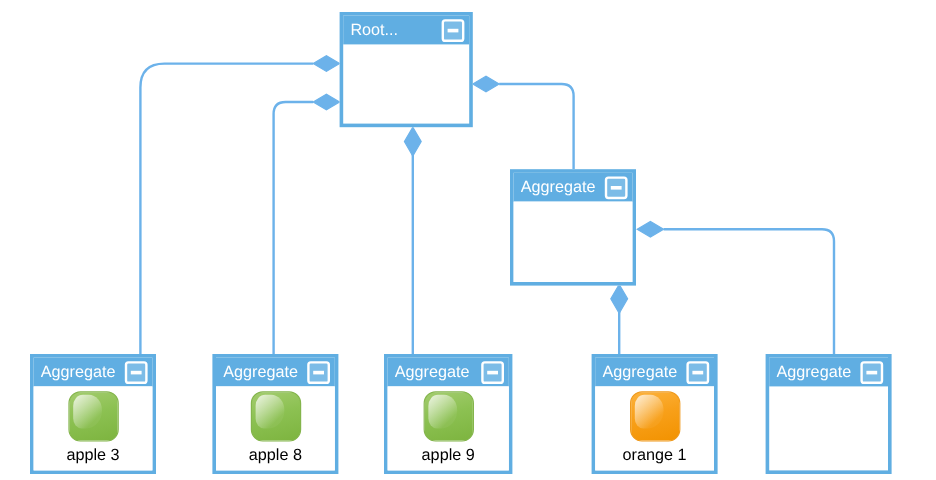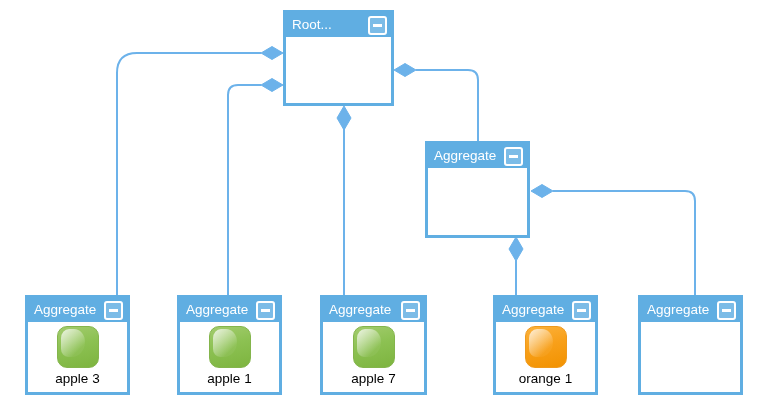--- a/index.html
+++ b/index.html
@@ -109,32 +109,32 @@
     </div>
   </div>
 
   <div class="group-node" style="left:177px;top:295px;width:105px;height:100px;">
     <div class="group-header">
       <span class="group-title">Aggregate</span>
       <span class="collapse-btn"></span>
     </div>
     <div class="group-content">
       <div class="fruit-icon" data-variant="apple"></div>
-      <div class="item-label">apple 1</div>
+      <div class="item-label">apple 8</div>
     </div>
   </div>
 
   <div class="group-node" style="left:320px;top:295px;width:107px;height:100px;">
     <div class="group-header">
       <span class="group-title">Aggregate</span>
       <span class="collapse-btn"></span>
     </div>
     <div class="group-content">
       <div class="fruit-icon" data-variant="apple"></div>
-      <div class="item-label">apple 7</div>
+      <div class="item-label">apple 9</div>
     </div>
   </div>
 
   <div class="group-node" style="left:493px;top:295px;width:105px;height:100px;">
     <div class="group-header">
       <span class="group-title">Aggregate</span>
       <span class="collapse-btn"></span>
     </div>
     <div class="group-content">
       <div class="fruit-icon" data-variant="orange"></div>

